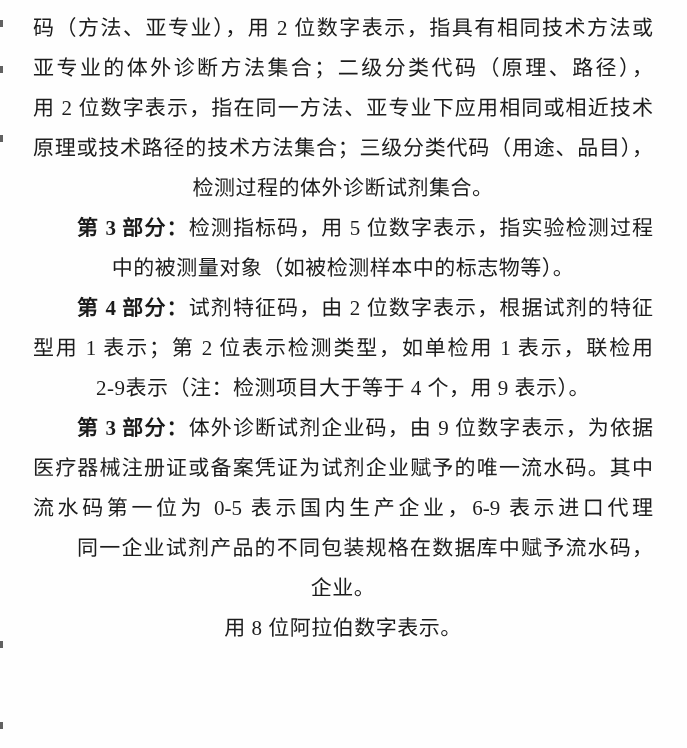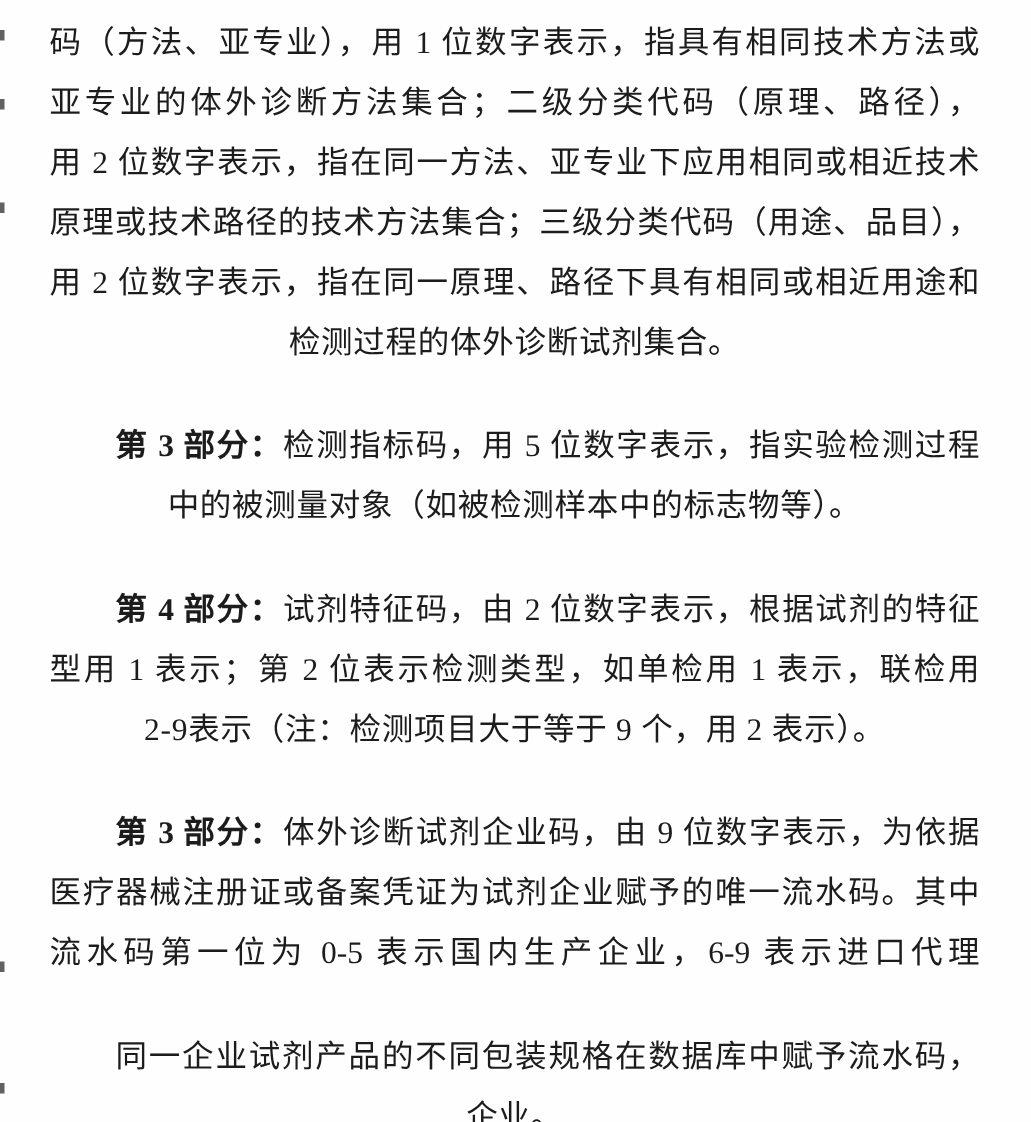--- a/index.html
+++ b/index.html
@@ -39,21 +39,20 @@
     text-justify: inter-character;
     letter-spacing: 0;
   }
   
   .line.indent {
     padding-left: 44px;
   }
   .line.just.indent {
     width: 576px;
     box-sizing: content-box;
-    margin-top: 29px;
   }
   .section-label {
     font-weight: bold;
   }
   
   .speck {
     position: absolute;
     left: 0;
     width: 3px;
     height: 7px;
@@ -67,42 +66,41 @@
 <div class="page">
 
   <div class="speck" style="top:20px"></div>
   <div class="speck" style="top:66px"></div>
   <div class="speck" style="top:135px"></div>
   <div class="speck" style="top:641px"></div>
   <div class="speck" style="top:722px"></div>
 
   <div class="textblock">
 
-    <div class="line just"><b class="section-label"></b><span>码（方法、亚专业），用 1 位数字表示，指具有相同技术方法或</span></div>
+    <div class="line just"><b class="section-label"></b><span>码（方法、亚专业），用 2 位数字表示，指具有相同技术方法或</span></div>
 
     <div class="line just"><b class="section-label"></b><span>亚专业的体外诊断方法集合；二级分类代码（原理、路径），</span></div>
 
     <div class="line just"><b class="section-label"></b><span>用 2 位数字表示，指在同一方法、亚专业下应用相同或相近技术</span></div>
 
     <div class="line just"><b class="section-label"></b><span>原理或技术路径的技术方法集合；三级分类代码（用途、品目），</span></div>
 
-    <div class="line just"><b class="section-label"></b><span>用 2 位数字表示，指在同一原理、路径下具有相同或相近用途和</span></div>
 
     <div class="line"><b class="section-label"></b><span>检测过程的体外诊断试剂集合。</span></div>
 
     <div class="line just indent"><b class="section-label">第 3 部分：</b><span>检测指标码，用 5 位数字表示，指实验检测过程</span></div>
 
     <div class="line"><b class="section-label"></b><span>中的被测量对象（如被检测样本中的标志物等）。</span></div>
 
     <div class="line just indent"><b class="section-label">第 4 部分：</b><span>试剂特征码，由 2 位数字表示，根据试剂的特征</span></div>
 
 
     <div class="line just"><b class="section-label"></b><span>型用 1 表示；第 2 位表示检测类型，如单检用 1 表示，联检用</span></div>
 
-    <div class="line"><b class="section-label"></b><span>2-9表示（注：检测项目大于等于 9 个，用 2 表示）。</span></div>
+    <div class="line"><b class="section-label"></b><span>2-9表示（注：检测项目大于等于 4 个，用 9 表示）。</span></div>
 
     <div class="line just indent"><b class="section-label">第 3 部分：</b><span>体外诊断试剂企业码，由 9 位数字表示，为依据</span></div>
 
     <div class="line just"><b class="section-label"></b><span>医疗器械注册证或备案凭证为试剂企业赋予的唯一流水码。其中</span></div>
 
     <div class="line just"><b class="section-label"></b><span>流水码第一位为 0-5 表示国内生产企业，6-9 表示进口代理</span></div>
 
     <div class="line just indent"><b class="section-label"></b><span>同一企业试剂产品的不同包装规格在数据库中赋予流水码，</span></div>
 
     <div class="line"><b class="section-label"></b><span>企业。</span></div>

